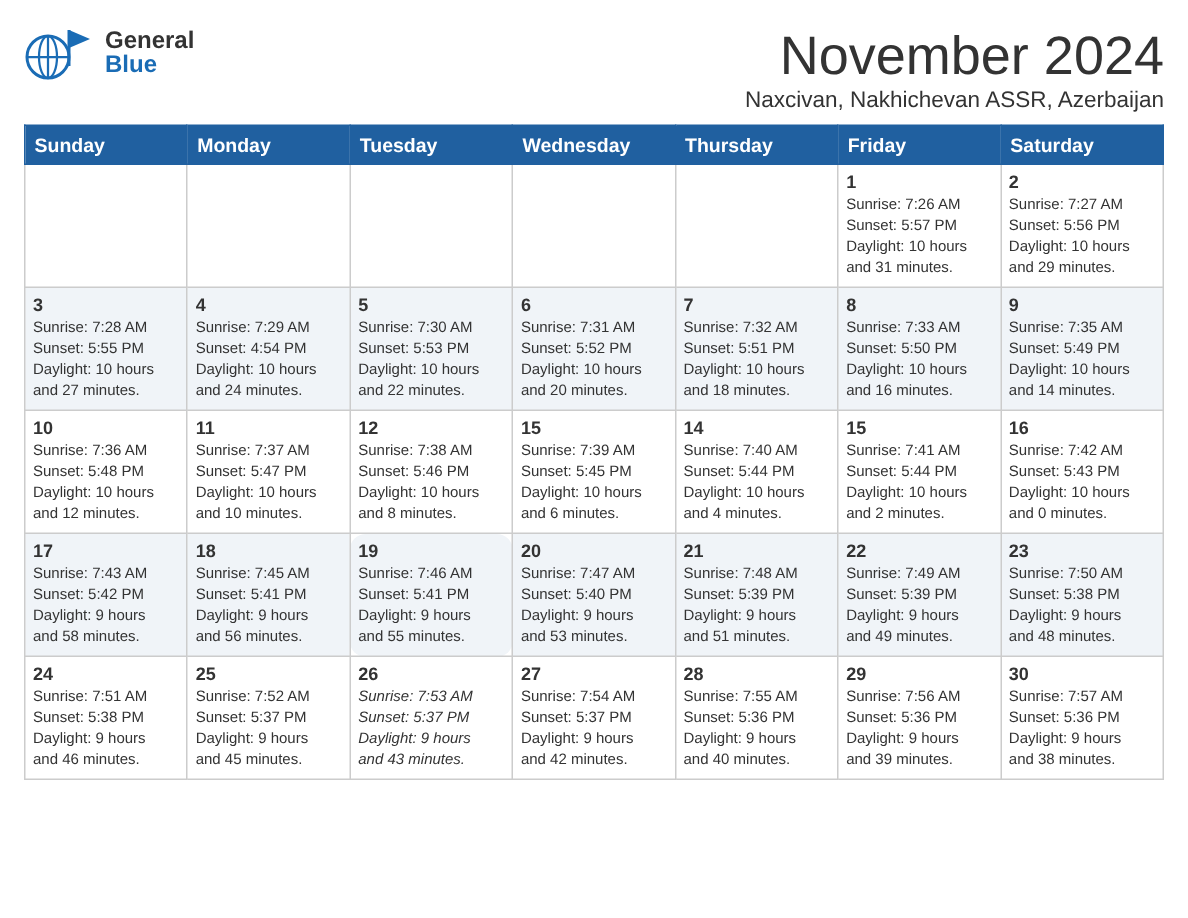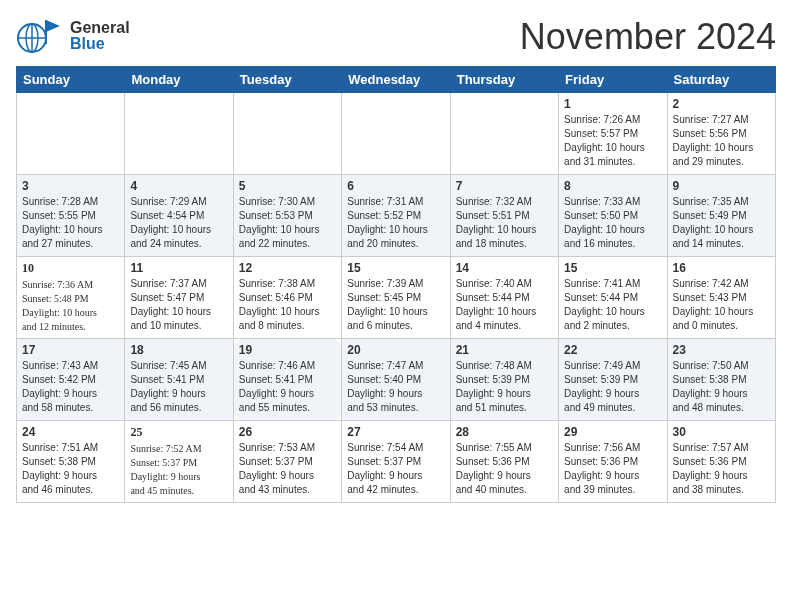--- a/index.html
+++ b/index.html
@@ -111,20 +111,21 @@
       <polygon points="30,4 44,10 30,16" fill="#1a6cb5"></polygon>
       <line x1="30" y1="4" x2="30" y2="28" stroke="#1a6cb5" stroke-width="2"></line>
     </svg>
     <div class="logo-name">
       <span class="general">General</span>
       <span class="blue">Blue</span>
     </div>
   </div>
   <div class="title-block">
     <div class="month-title">November 2024</div>
+    <div class="location">Naxcivan, Nakhichevan ASSR, Azerbaijan</div>
   </div>
 </div>
 
 <table class="calendar">
   <thead>
     <tr>
     <th>Sunday</th>
         <th>Monday</th>
         <th>Tuesday</th>
         <th>Wednesday</th>
@@ -200,21 +201,21 @@
         </td>
         <td style="background: rgb(240, 244, 248);">
           <span class="day-num">9</span>
           <div class="day-info" style="white-space: pre-line;">Sunrise: 7:35 AM
 Sunset: 5:49 PM
 Daylight: 10 hours
 and 14 minutes.</div>
         </td>
       </tr>
       <tr>
-        <td style="background: rgb(255, 255, 255); font-family: Liberation Serif, serif;">
+        <td style="background: rgb(255, 255, 255);">
           <span class="day-num">10</span>
           <div class="day-info" style="white-space: pre-line;">Sunrise: 7:36 AM
 Sunset: 5:48 PM
 Daylight: 10 hours
 and 12 minutes.</div>
         </td>
         <td style="background: rgb(255, 255, 255);">
           <span class="day-num">11</span>
           <div class="day-info" style="white-space: pre-line;">Sunrise: 7:37 AM
 Sunset: 5:47 PM
@@ -309,30 +310,30 @@
         </td>
       </tr>
       <tr>
         <td style="background: rgb(255, 255, 255);">
           <span class="day-num">24</span>
           <div class="day-info" style="white-space: pre-line;">Sunrise: 7:51 AM
 Sunset: 5:38 PM
 Daylight: 9 hours
 and 46 minutes.</div>
         </td>
-        <td style="background: rgb(255, 255, 255); font-family: Liberation Serif, serif;">
+        <td style="background: rgb(255, 255, 255);">
           <span class="day-num">25</span>
           <div class="day-info" style="white-space: pre-line;">Sunrise: 7:52 AM
 Sunset: 5:37 PM
 Daylight: 9 hours
 and 45 minutes.</div>
         </td>
         <td style="background: rgb(255, 255, 255);">
           <span class="day-num">26</span>
-          <div class="day-info" style="white-space: pre-line;">Sunrise: 7:53 AM
+          <div class="day-info" style="white-space: pre-line; font-style: italic;">Sunrise: 7:53 AM
 Sunset: 5:37 PM
 Daylight: 9 hours
 and 43 minutes.</div>
         </td>
         <td style="background: rgb(255, 255, 255);">
           <span class="day-num">27</span>
           <div class="day-info" style="white-space: pre-line;">Sunrise: 7:54 AM
 Sunset: 5:37 PM
 Daylight: 9 hours
 and 42 minutes.</div>

